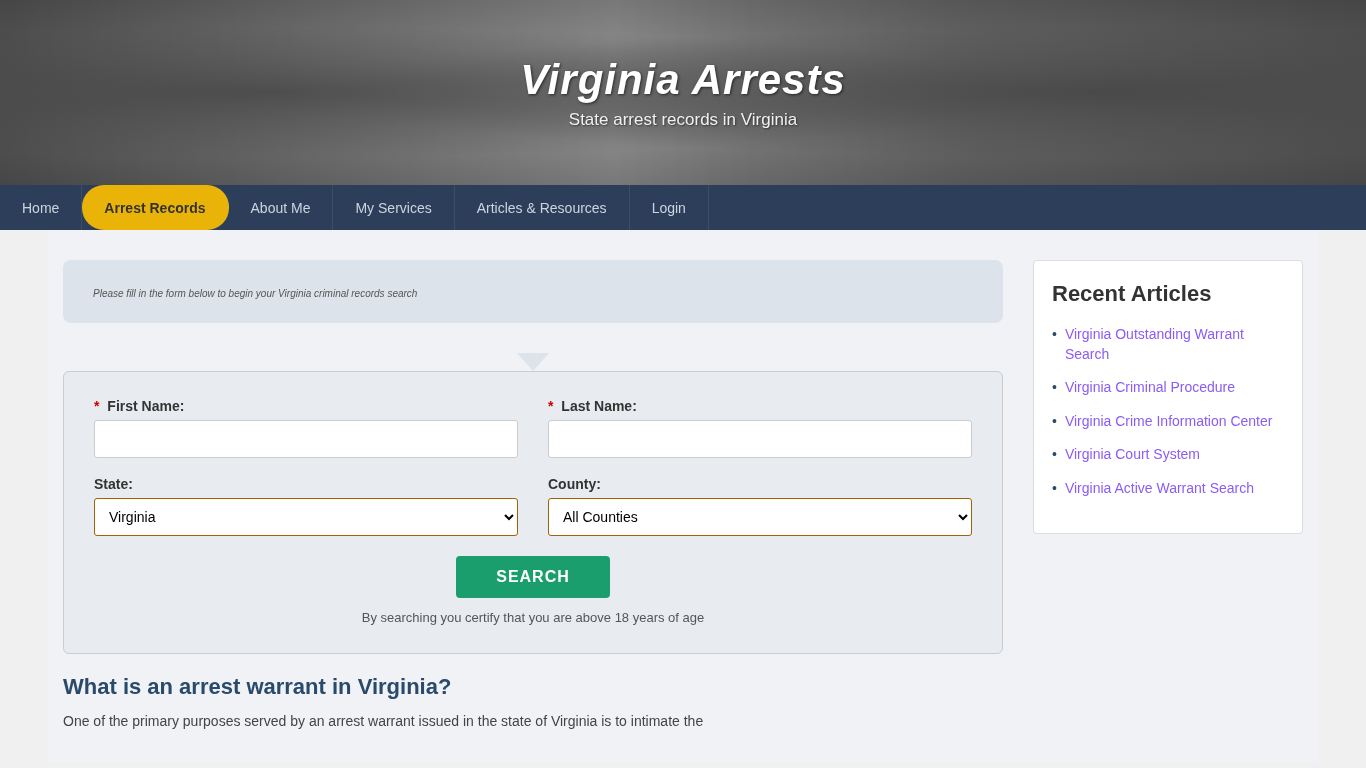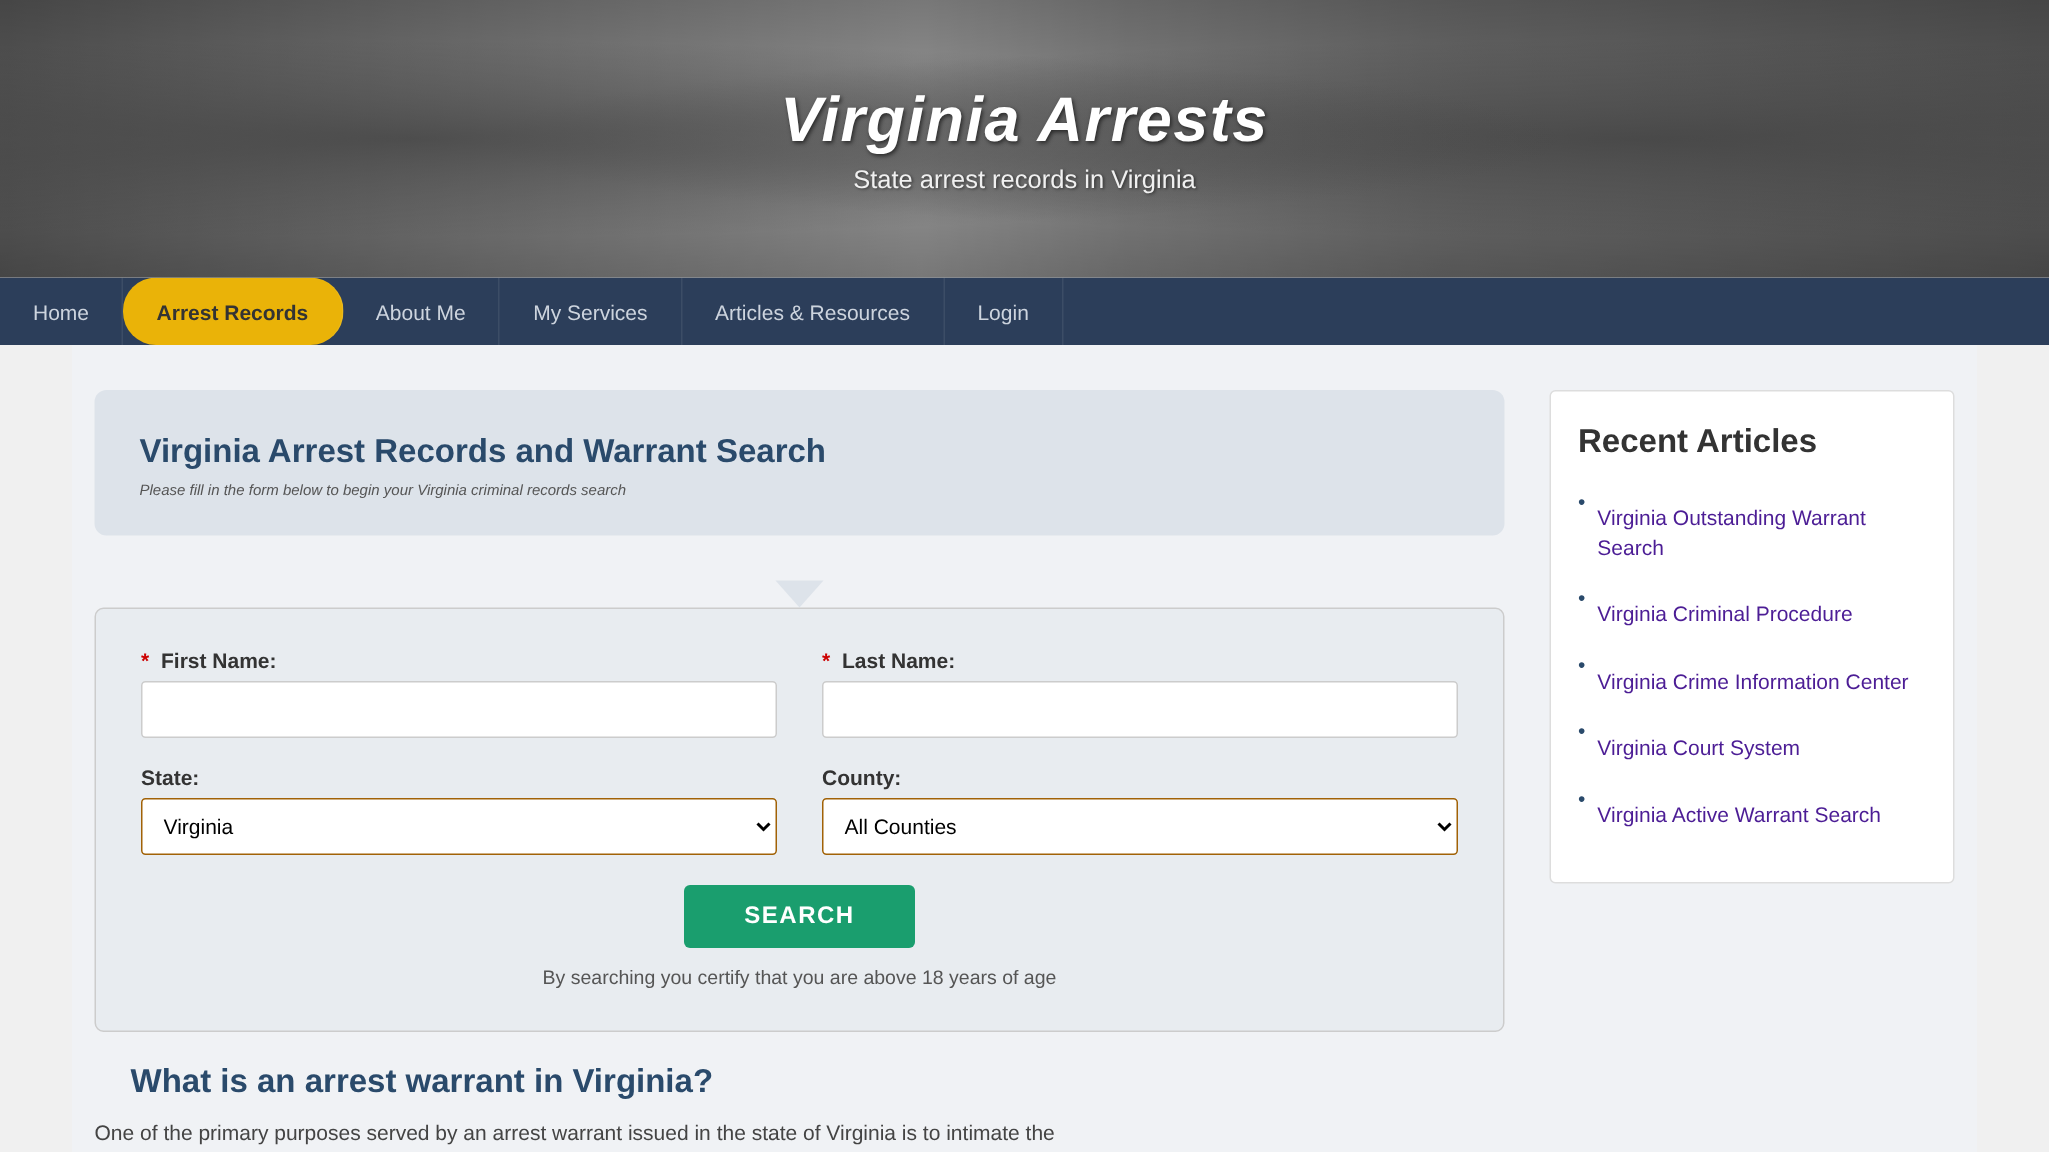--- a/index.html
+++ b/index.html
@@ -193,21 +193,20 @@
 
     
     .article-section {
       margin-top: 20px;
     }
     .article-title {
       font-size: 22px;
       font-weight: bold;
       color: #2a4a6b;
       margin-bottom: 10px;
-      margin-left: 24px;
     }
     .article-text {
       font-size: 14px;
       color: #444;
       line-height: 1.6;
     }
 
     
     .sidebar-widget {
       background: #fff;
@@ -232,24 +231,23 @@
       font-size: 14px;
     }
     .sidebar-links li::before {
       content: "•";
       color: #2a4a6b;
       margin-right: 8px;
       margin-top: 1px;
       flex-shrink: 0;
     }
     .sidebar-links a {
-      color: #4c1d95;
+      color: #8b5cf6;
       text-decoration: none;
       line-height: 1.4;
-      margin-top: 11px;
     }
   </style>
 </head>
 <body>
 
 <div class="hero">
   <div class="hero-bg"></div>
   <div class="hero-overlay"></div>
   <div class="hero-text">
     <div class="hero-title">Virginia Arrests</div>
@@ -264,21 +262,20 @@
   <a class="nav-item" href="#">My Services</a>
   <a class="nav-item" href="#">Articles &amp; Resources</a>
   <a class="nav-item" href="#">Login</a>
 </nav>
 
 <div class="page-content">
 
   <div class="main-col">
 
     <div class="search-card">
-      <div class="search-card-title">Virginia Arrest Records and Warrant Search</div>
       <div class="search-card-subtitle">Please fill in the form below to begin your Virginia criminal records search</div>
     </div>
     <div class="search-card-pointer"></div>
 
     <div class="form-area">
       <div class="form-row">
         <div class="form-group">
           <label class="form-label">
             <span class="required">*</span>
             <span>First Name:</span>

